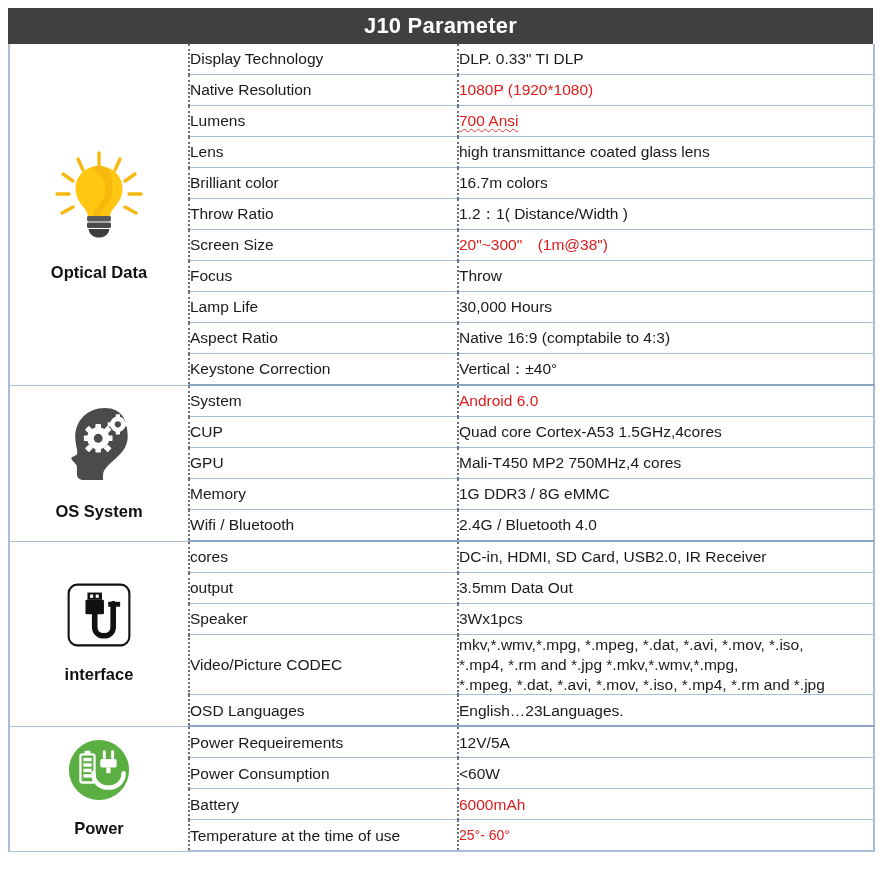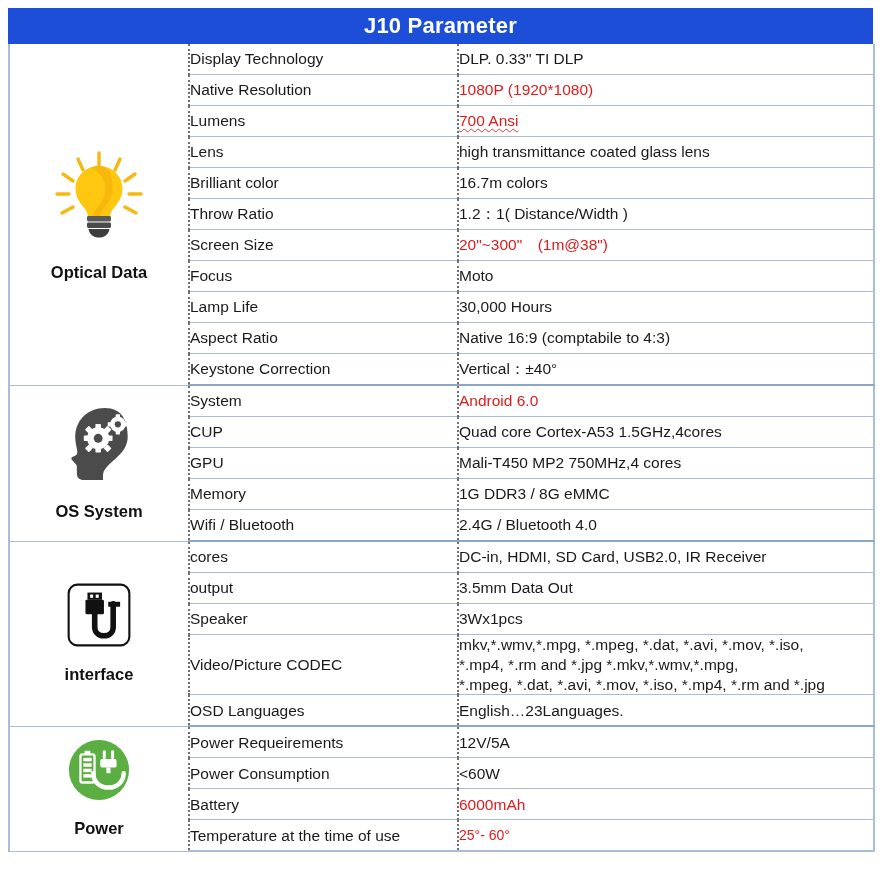--- a/index.html
+++ b/index.html
@@ -23,21 +23,21 @@
     background: #ffffff;
   }
 
   
   .title-bar {
     position: absolute;
     left: 8px;
     top: 8px;
     width: 865px;
     height: 36px;
-    background: #1d4ed8;
+    background: #404040;
     color: #ffffff;
     display: flex;
     align-items: center;
     justify-content: center;
     font-size: 22px;
     font-weight: bold;
     letter-spacing: 0.2px;
   }
 
   
@@ -202,21 +202,21 @@
       <tr class="row">
         <td class="key-cell">Throw Ratio</td>
         <td class="val-cell">1.2：1( Distance/Width )</td>
       </tr>
       <tr class="row">
         <td class="key-cell">Screen Size</td>
         <td class="val-cell red">20"~300"　(1m@38")</td>
       </tr>
       <tr class="row">
         <td class="key-cell">Focus</td>
-        <td class="val-cell">Moto</td>
+        <td class="val-cell">Throw</td>
       </tr>
       <tr class="row">
         <td class="key-cell">Lamp Life</td>
         <td class="val-cell">30,000 Hours</td>
       </tr>
       <tr class="row">
         <td class="key-cell">Aspect Ratio</td>
         <td class="val-cell">Native 16:9 (comptabile to 4:3)</td>
       </tr>
       <tr class="row sect-end">

